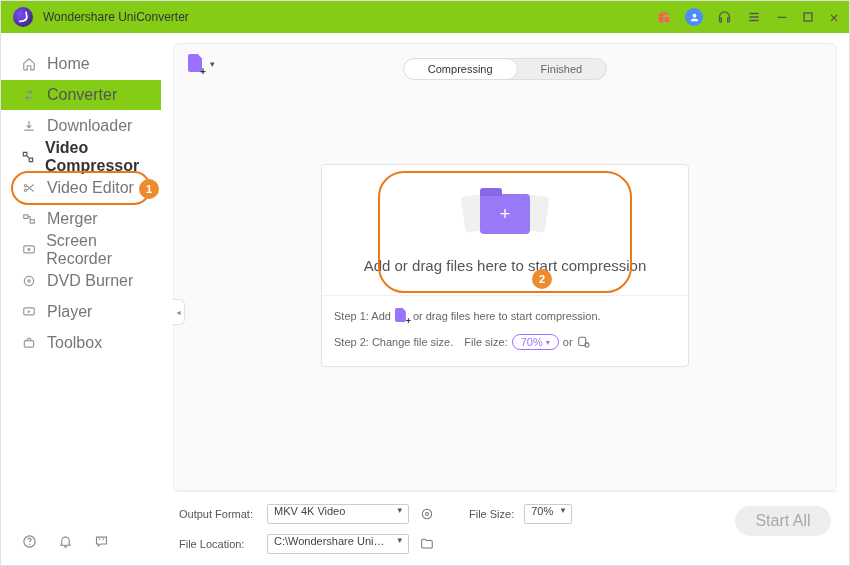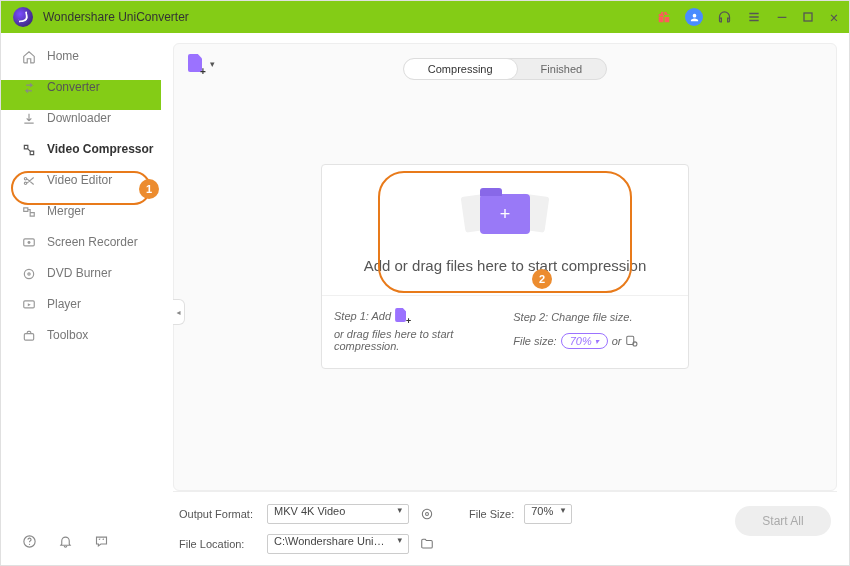--- a/index.html
+++ b/index.html
@@ -91,23 +91,23 @@
     }
     .sidebar {
       width: 160px;
       background: #fff;
       padding-top: 16px;
       position: relative;
     }
     .side-item {
       height: 30px;
       display: flex;
-      align-items: flex-start;
+      align-items: center;
       padding-left: 20px;
-      font-size: 12px;
+      font-size: 16px;
       color: #777;
       cursor: pointer;
       margin-bottom: 1px;
     }
     .side-item.sel {
       background: #84cc16;
       color: #555;
     }
     .side-item.active {
       color: #333;
@@ -347,23 +347,22 @@
       font-weight: 300;
     }
     .drop-text {
       font-size: 15px;
       color: #555;
     }
     .steps {
       padding: 12px 12px 0 12px;
       border-top: 1px solid #f0f0f0;
       display: flex;
-      flex-direction: row;
+      flex-direction: column;
       gap: 10px;
-      font-style: italic;
     }
     .step {
       font-size: 11px;
       color: #666;
       display: flex;
       align-items: center;
       gap: 4px;
       flex-wrap: wrap;
     }
     .pill-sel {
@@ -447,21 +446,21 @@
       right: 6px;
       top: 14px;
       width: 96px;
       height: 30px;
       background: #eee;
       color: #aaa;
       border-radius: 16px;
       display: flex;
       align-items: center;
       justify-content: center;
-      font-size: 12px;
+      font-size: 16px;
       cursor: pointer;
     }
   </style>
 </head>
 <body>
 
 <div class="titlebar">
   <div class="titlebar-logo"></div>
   <div class="titlebar-title">Wondershare UniConverter</div>
   <div class="titlebar-ctrls">

